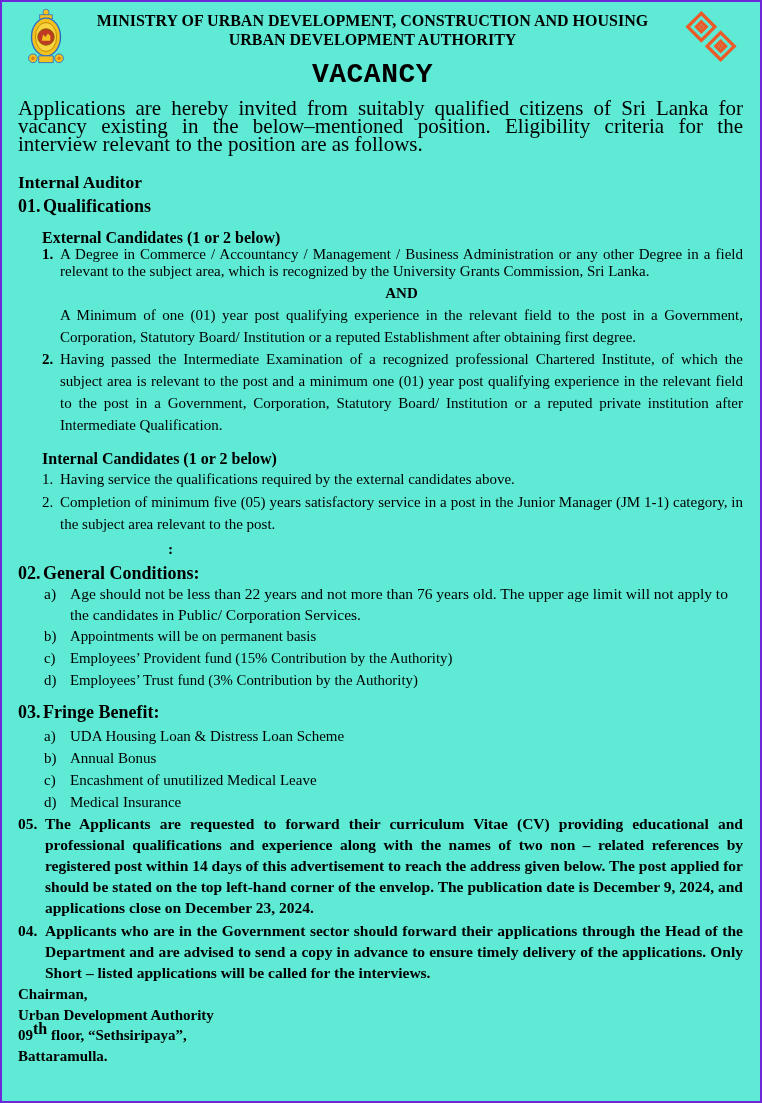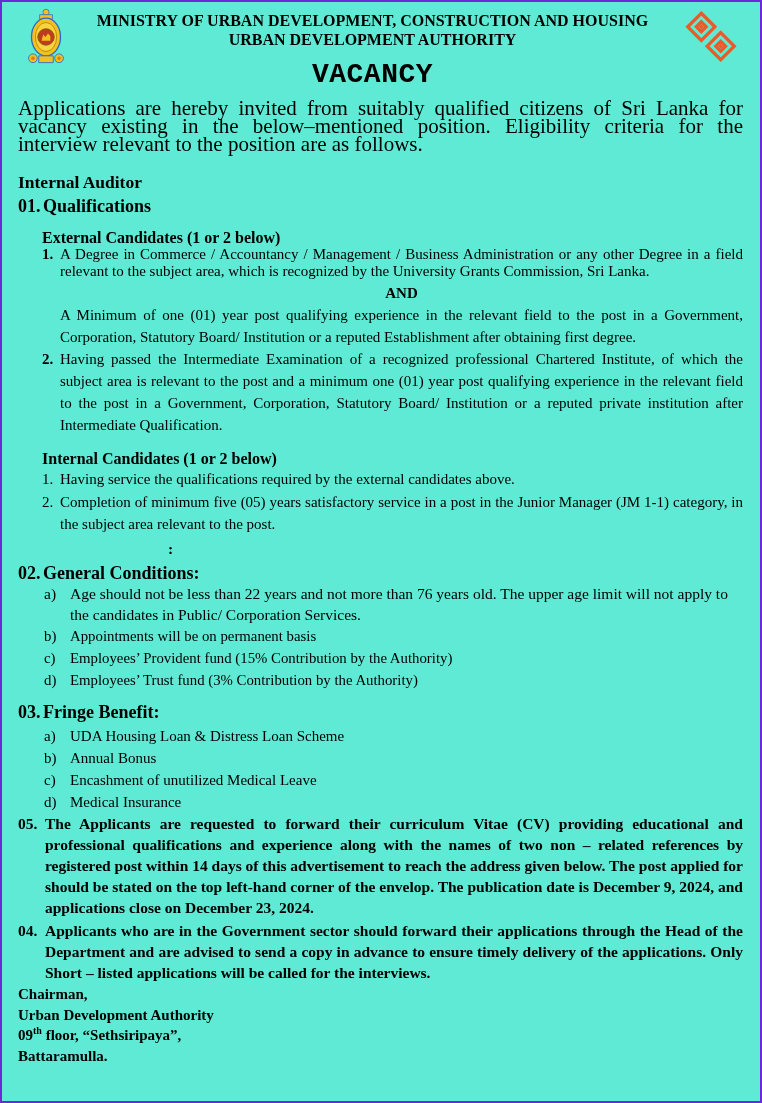--- a/index.html
+++ b/index.html
@@ -61,21 +61,21 @@
   .fringe .lrow.first { margin-top:4px; }
   .fringe .lrow + .lrow { margin-top:2px; }
 
   .numpar { display:flex; font-weight:bold; font-size:15.5px; line-height:21px; }
   .numpar .sn { width:27px; flex:none; }
   .numpar .nt { flex:1; text-align:justify; }
   .p04 { margin-top:1px; }
   .p05 { margin-top:2px; }
 
   .footer { margin-top:1px; font-weight:bold; font-size:15px; line-height:20.5px; }
-  .footer sup { font-size:10px; line-height:0; }
+  .footer sup { font-size:16px; line-height:0; }
 </style>
 </head>
 <body>
 
 <div class="page">
 
   <div class="letterhead">
     <svg class="emblem" viewBox="0 0 40 60" aria-hidden="true">
       <circle cx="20" cy="4.5" r="3.2" fill="#F2C11E" stroke="#2F6BC6" stroke-width="0.8"></circle>
       <rect x="13.5" y="7" width="13" height="4.5" fill="#F2C11E" stroke="#2F6BC6" stroke-width="0.8"></rect>

